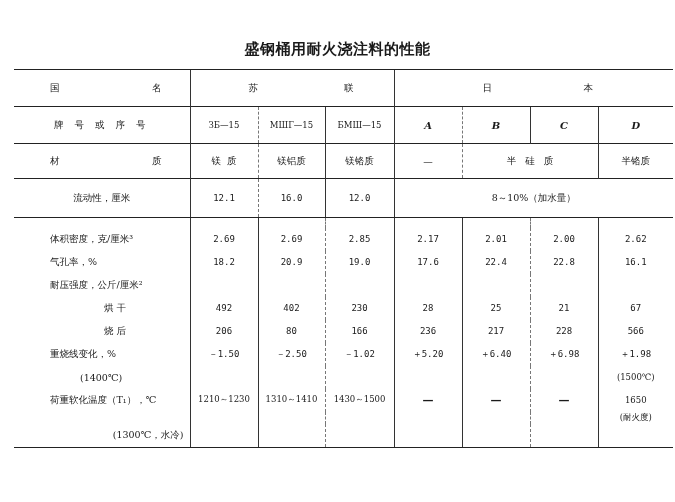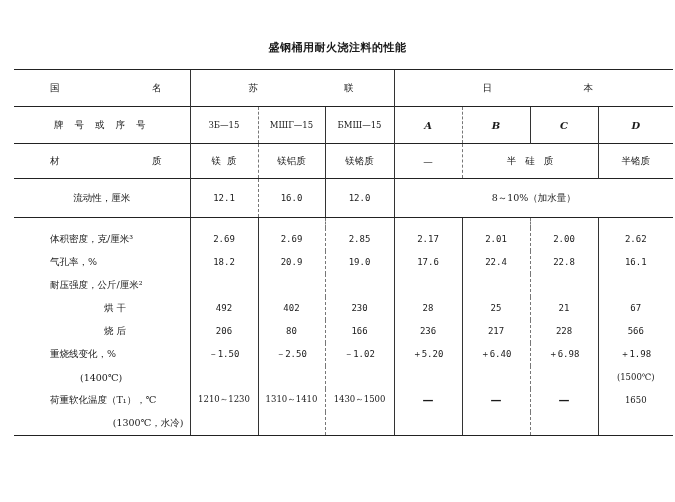--- a/index.html
+++ b/index.html
@@ -1,19 +1,19 @@
 <!DOCTYPE html>
 <html><head>
 <meta charset="utf-8">
 <style>
   html, body { margin: 0; padding: 0; background: #ffffff; }
   body { width: 675px; height: 502px; position: relative; overflow: hidden;
          font-family: "DejaVu Serif", "Liberation Serif", serif; color: #1a1a1a; }
   .title { position: absolute; top: 40px; left: 0; width: 675px; text-align: center;
-           font-family: "DejaVu Sans", sans-serif; font-weight: bold; font-size: 11px;
+           font-family: "DejaVu Sans", sans-serif; font-weight: bold; font-size: 15px;
            letter-spacing: 0.5px; }
   .tbl { position: absolute; left: 14px; top: 69px; width: 659px; }
   table { border-collapse: collapse; width: 659px; table-layout: fixed; font-size: 9.5px; }
   td { padding: 0; text-align: center; vertical-align: middle; }
   .hl { border-top: 1.5px solid #222; }
   .hb { border-bottom: 1.5px solid #222; }
   .vl { border-left: 1px solid #333; }
   .vd { border-left: 1px dashed #777; }
   .lbl { text-align: left; padding-left: 36px; }
   .h1 td { height: 36px; }
@@ -181,20 +181,30 @@
   <tr class="dr">
     <td class="lbl">荷重软化温度（T₁），℃</td>
     <td class="vl small">1210～1230</td>
     <td class="vl small">1310～1410</td>
     <td class="vd small">1430～1500</td>
     <td class="vl dash">—</td>
     <td class="vl dash">—</td>
     <td class="vd dash">—</td>
     <td class="vl small">1650</td>
   </tr>
+  <tr style="height:12px">
+    <td></td>
+    <td class="vl"></td>
+          <td class="vl"></td>
+          <td class="vd"></td>
+          <td class="vl"></td>
+          <td class="vl"></td>
+          <td class="vd"></td>
+    <td class="vl small" style="vertical-align:top;">(耐火度)</td>
+  </tr>
   <tr class="dr hb">
     <td class="hb" style="text-align:right;padding-right:6px;">(1300℃，水冷)</td>
     <td class="vl hb"></td>
           <td class="vl hb"></td>
           <td class="vd hb"></td>
           <td class="vl hb"></td>
           <td class="vl hb"></td>
           <td class="vd hb"></td>
           <td class="vl hb"></td>
   </tr>

